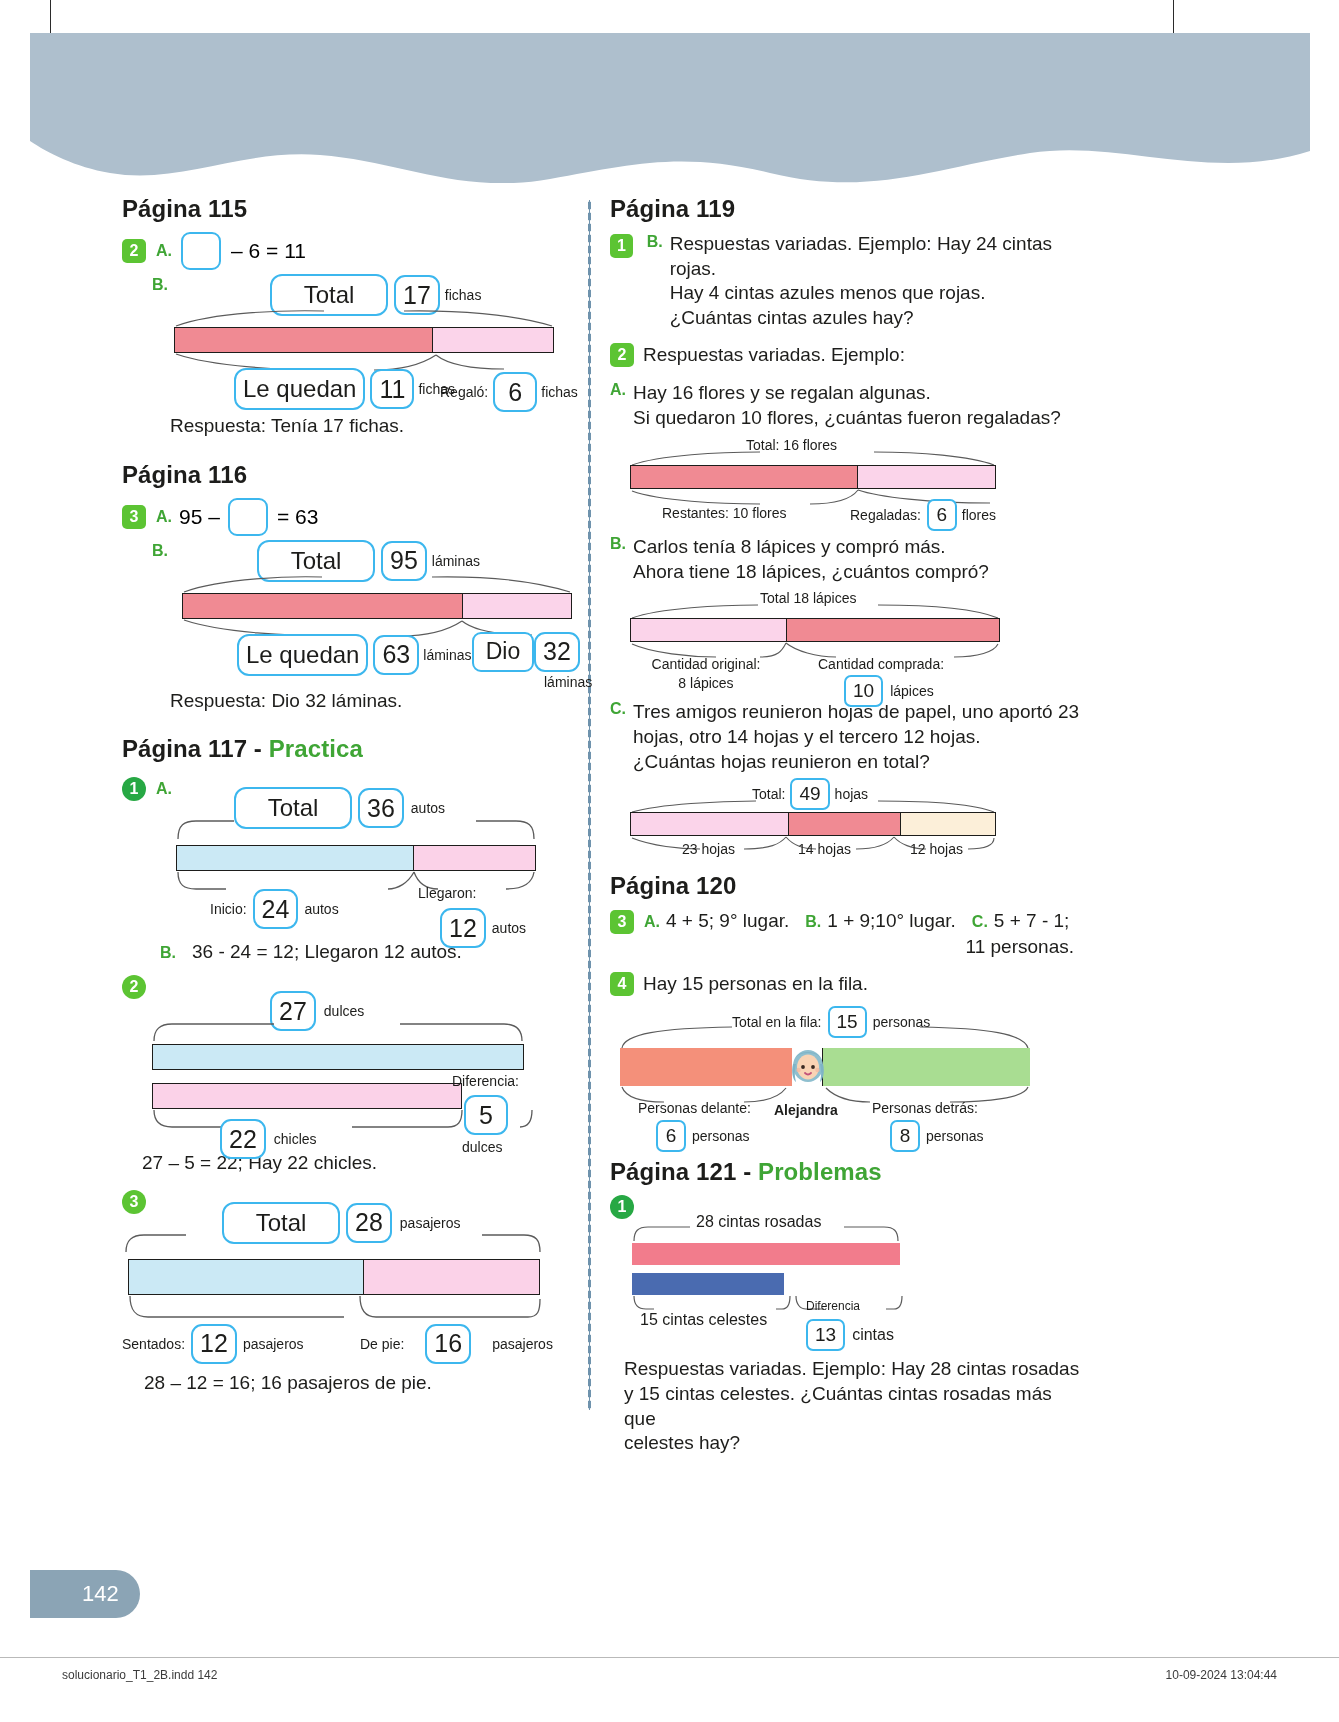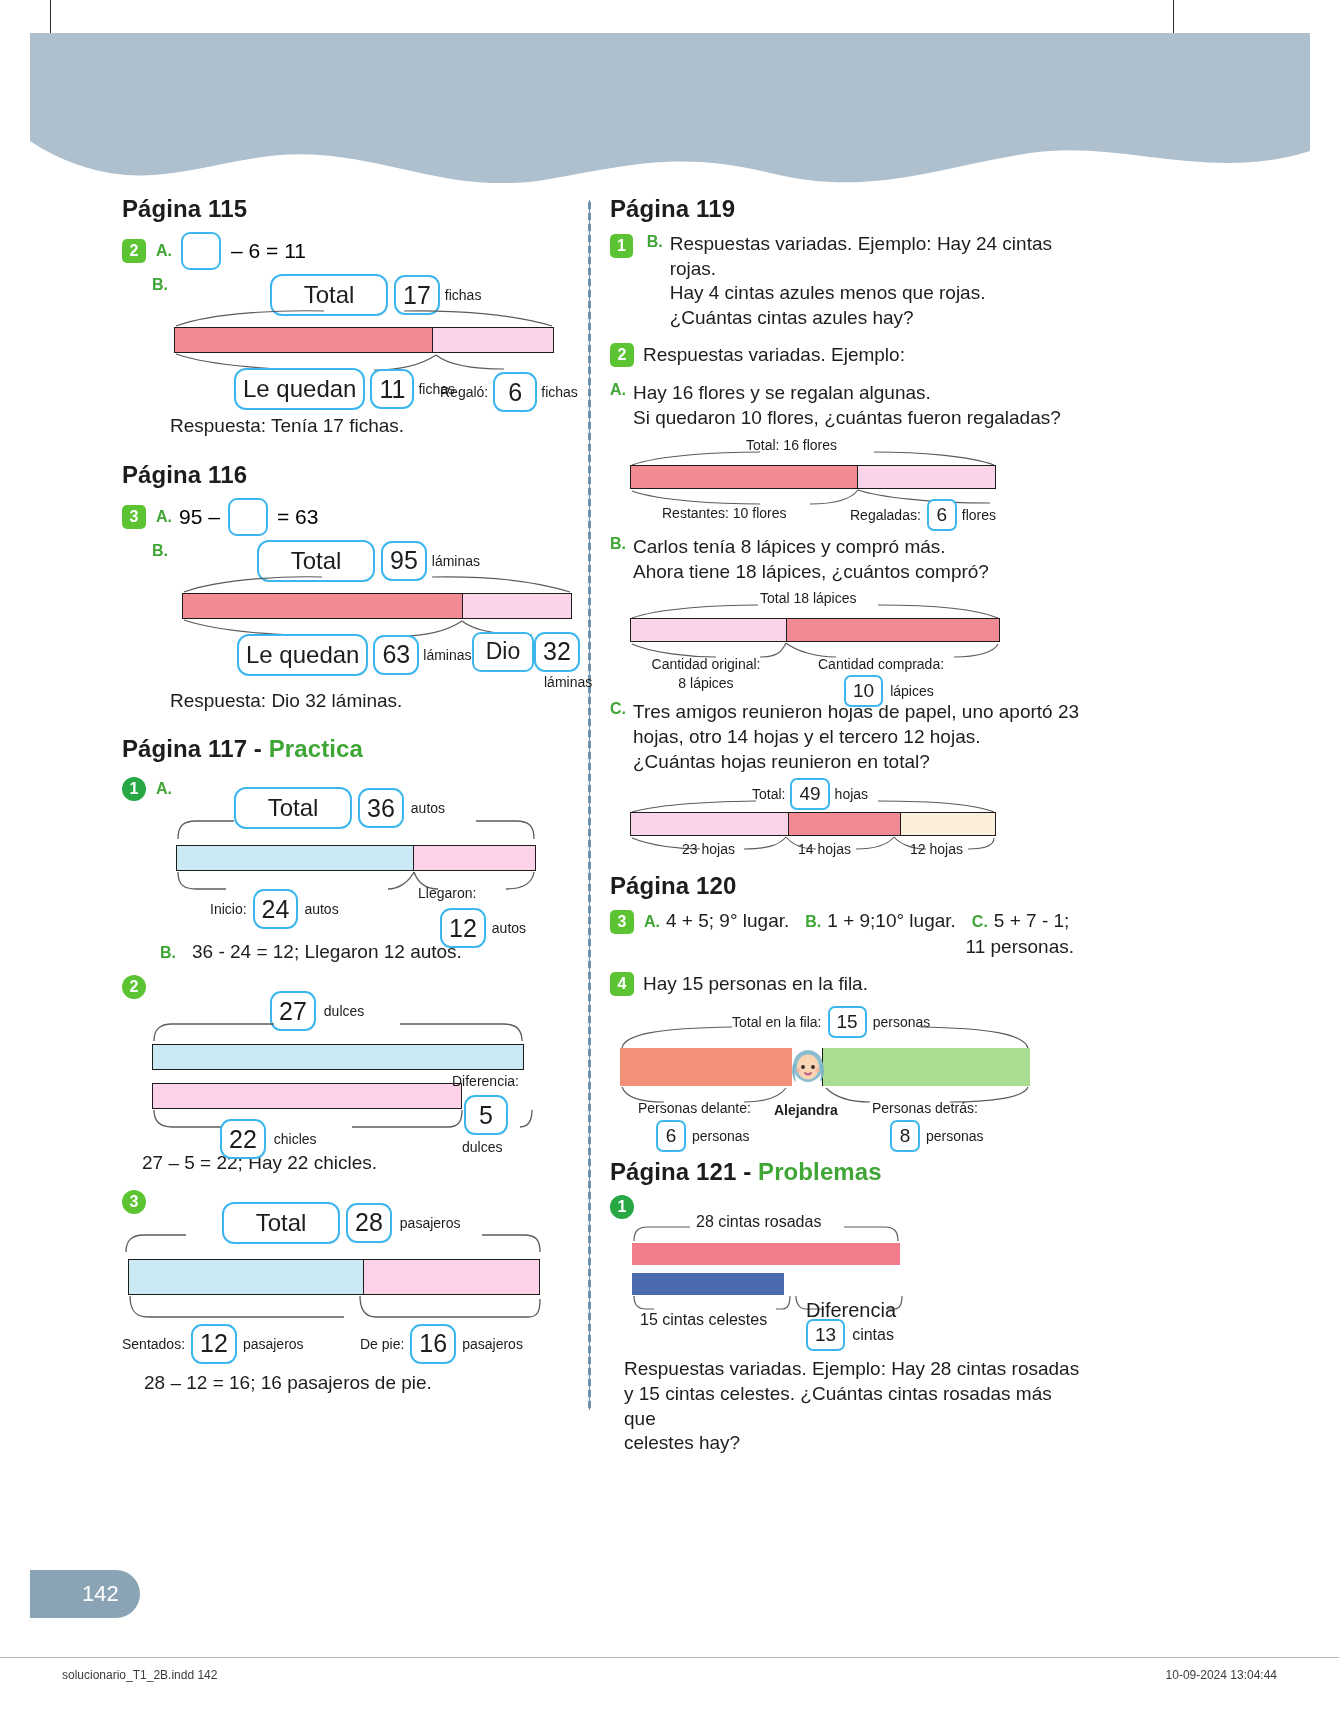--- a/index.html
+++ b/index.html
@@ -327,21 +327,21 @@
       </div>
       <svg class="bracepath" style="left:6px;top:93px;" width="412" height="26">
         <path d="M2,1 C2,16 8,22 20,22 L216,22" stroke="#5b5b5b" fill="none" stroke-width="1.3"></path>
         <path d="M232,1 C232,16 238,22 248,22 L400,22 C410,22 412,16 412,4" stroke="#5b5b5b" fill="none" stroke-width="1.3"></path>
       </svg>
       <div class="row" style="position:absolute;left:0;top:122px;">
         <span class="unit">Sentados:</span>
         <span class="abox lg" style="margin-left:6px;">12</span>
         <span class="unit" style="margin-left:6px;">pasajeros</span>
       </div>
-      <div class="row" style="position:absolute;left:238px;top:122px;">
+      <div class="row" style="position:absolute;left:238px;top:122px;gap:15px;">
         <span class="unit">De pie:</span>
         <span class="abox lg" style="margin-left:6px;">16</span>
         <span class="unit" style="margin-left:6px;">pasajeros</span>
       </div>
     </div>
 
     <div class="body-txt" style="margin-left:22px;margin-top:-6px;">28 – 12 = 16; 16 pasajeros de pie.</div>
   </div>
 
   <div class="col col-right">
@@ -558,21 +558,21 @@
       </div>
       <div class="bar" style="position:absolute;left:22px;top:60px;width:152px;height:22px;border:none;">
         <div class="seg c-navy" style="width:100%"></div>
       </div>
       <svg class="bracepath" style="left:14px;top:82px;" width="280" height="20">
         <path d="M10,1 C10,10 14,14 22,14 L30,14" stroke="#5b5b5b" fill="none" stroke-width="1.2"></path>
         <path d="M152,14 L158,14 C164,14 166,9 166,1" stroke="#5b5b5b" fill="none" stroke-width="1.2"></path>
         <path d="M172,1 C172,9 176,14 182,14 L200,14" stroke="#5b5b5b" fill="none" stroke-width="1.2"></path>
         <path d="M262,14 L270,14 C276,14 278,9 278,1" stroke="#5b5b5b" fill="none" stroke-width="1.2"></path>
       </svg>
-      <div class="lbl" style="position:absolute;left:196px;top:86px;font-size:20px;">Diferencia</div>
+      <div class="lbl" style="position:absolute;left:196px;top:86px;font-size:12px;">Diferencia</div>
       <div class="lbl" style="position:absolute;left:30px;top:98px;font-size:16px;">15 cintas celestes</div>
       <div class="row" style="position:absolute;left:196px;top:106px;">
         <span class="abox sm">13</span>
         <span class="lbl" style="margin-left:7px;font-size:16px;">cintas</span>
       </div>
     </div>
 
     <div style="margin-top:14px;margin-left:14px;">
       <div class="body-txt">Respuestas variadas. Ejemplo: Hay 28 cintas rosadas</div>
       <div class="body-txt">y 15 cintas celestes. ¿Cuántas cintas rosadas más que</div>

